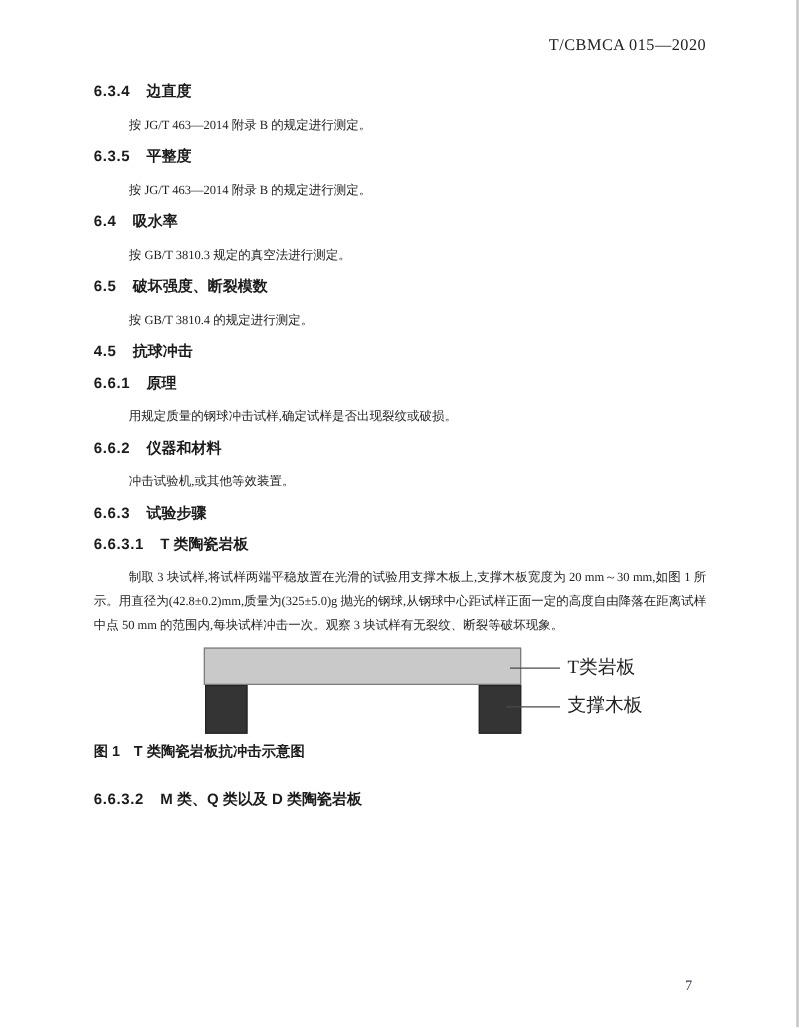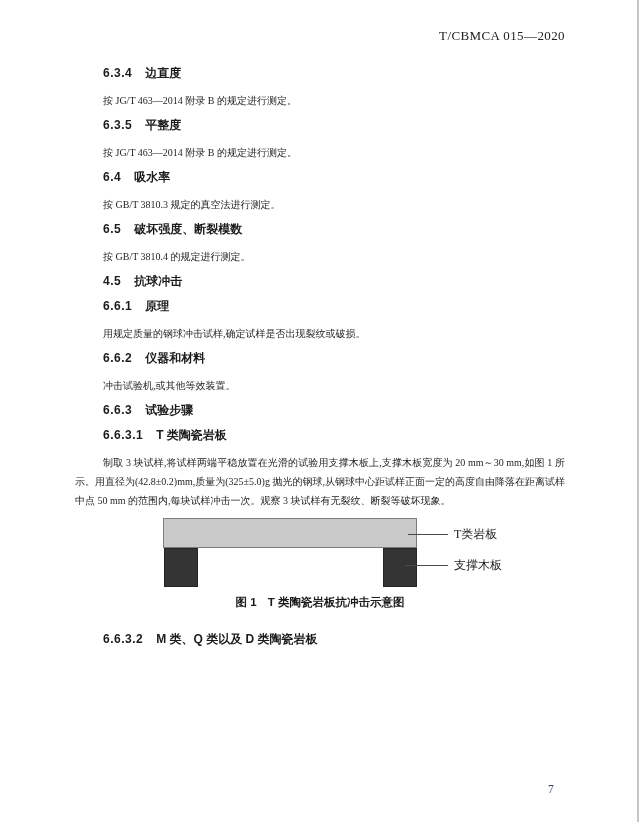--- a/index.html
+++ b/index.html
@@ -36,21 +36,21 @@
     width: 490px;
   }
   .hd {
     font-family: "Liberation Sans", "DejaVu Sans", sans-serif;
     font-weight: bold;
     font-size: 12px;
     line-height: 15px;
     margin: 0 0 10px 0;
     color: #1b1b1b;
   }
-  .hd-num { margin-right: 13px; letter-spacing: 0.5px; margin-left: 28px; }
+  .hd-num { margin-right: 13px; letter-spacing: 0.5px; }
   .para {
     font-size: 10px;
     line-height: 19px;
     margin: 0 0 8px 0;
     text-indent: 28px;
     text-align: justify;
     color: #1f1f1f;
   }
   .figure-block { margin: 0 0 23px 0; }
   .diagram {
@@ -78,30 +78,30 @@
   .leader {
     position: absolute;
     height: 1px;
     background: #4a4a4a;
   }
   .leader-slab    { left: 245px; top: 16px; width: 40px; }
   .leader-support { left: 242px; top: 47px; width: 43px; }
   .lbl {
     position: absolute;
     left: 291px;
-    font-size: 12px;
+    font-size: 15px;
     line-height: 11px;
     white-space: nowrap;
     color: #222222;
   }
   .lbl-slab    { top: 11px; }
   .lbl-support { top: 42px; }
   .fig-caption {
     margin-top: 9px;
-    text-align: center;
+    text-align: left;
     font-family: "Liberation Sans", "DejaVu Sans", sans-serif;
     font-weight: bold;
     font-size: 11.5px;
     line-height: 14px;
     color: #1b1b1b;
   }
   .cap-num { margin-right: 11px; }
   .page-number {
     position: absolute;
     top: 783px;

